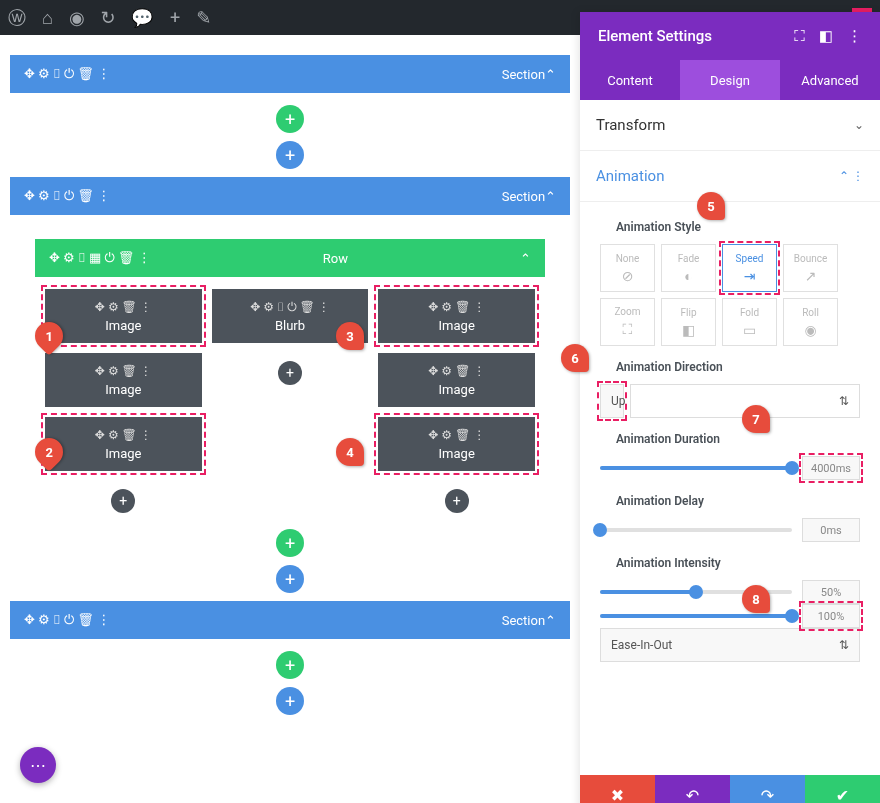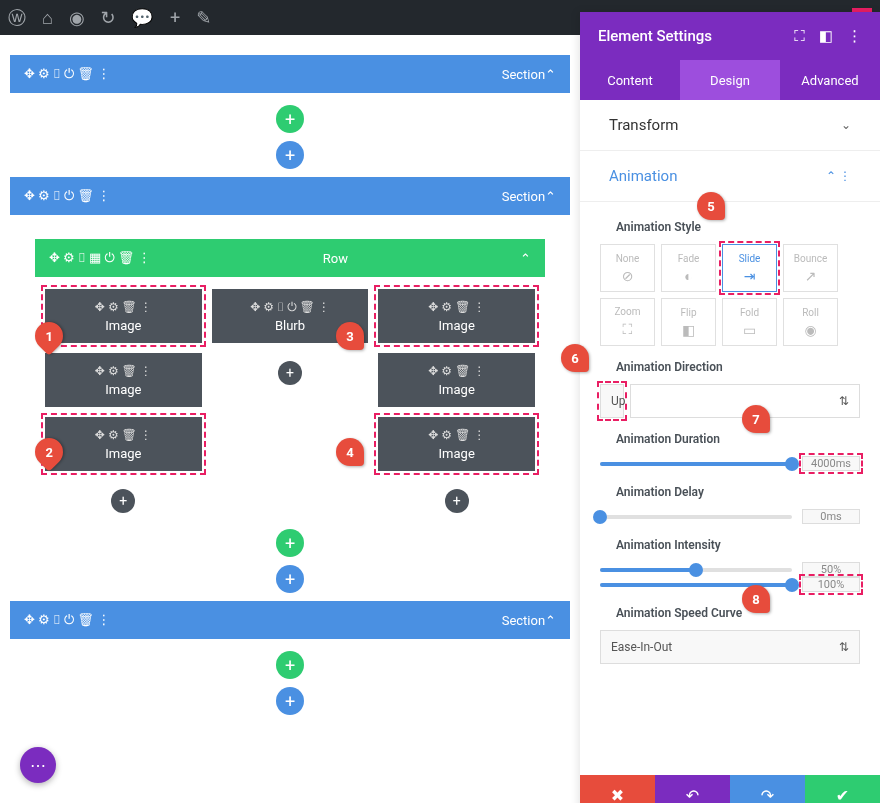--- a/index.html
+++ b/index.html
@@ -29,38 +29,38 @@
 .callout.left{transform:rotate(-45deg)}.callout.left span{transform:rotate(45deg)}
 .callout.right{border-radius:50% 50% 4px 50%}
 .settings-panel{position:absolute;right:0;top:12px;width:300px;height:803px;background:#fff;box-shadow:-2px 0 8px rgba(0,0,0,0.1)}
 .panel-header{height:48px;background:#7b2cbf;color:#fff;display:flex;align-items:center;padding:0 18px;font-size:15px;font-weight:500}
 .panel-header .spacer{flex:1}
 .panel-header .hicon{margin-left:14px;font-size:15px;cursor:pointer}
 .panel-tabs{height:40px;display:flex;background:#7b2cbf}
 .panel-tabs .tab{flex:1;display:flex;align-items:center;justify-content:center;color:#fff;font-size:13px;cursor:pointer}
 .panel-tabs .tab.active{background:#9d4edd}
 .panel-body{padding:0;overflow-y:auto;height:655px}
-.section-hdr{display:flex;align-items:center;padding:16px 29px;cursor:pointer;border-bottom:1px solid #eee}
+.section-hdr{display:flex;align-items:center;padding:16px 16px;cursor:pointer;border-bottom:1px solid #eee}
 .section-hdr .label{flex:1;color:#333;font-size:15px}
 .section-hdr.open .label{color:#4a90e2}
 .section-hdr .chev{color:#666;font-size:12px}
 .section-content{padding:4px 20px 16px}
 .field-label{font-size:12px;color:#495057;font-weight:600;margin:14px 16px 10px}
 .style-grid{display:flex;flex-wrap:wrap;gap:6px}
 .style-btn{width:55px;height:48px;border:1px solid #e0e0e0;background:#fff;display:flex;flex-direction:column;align-items:center;justify-content:center;gap:4px;cursor:pointer;font-size:10px;color:#bbb}
 .style-btn.active{border-color:#4a90e2;color:#4a90e2}
 .style-btn.dashed-h{outline:2px dashed #e91e63;outline-offset:1px}
 .style-btn .sicon{font-size:14px}
 .select{width:100%;height:34px;border:1px solid #ddd;background:#f8f8f8;padding:0 10px;font-size:12px;color:#555;display:flex;align-items:center;justify-content:space-between;cursor:pointer}
 .select.dashed-h{outline:2px dashed #e91e63;outline-offset:1px;width:24px;display:inline-flex}
 .slider-row{display:flex;align-items:center;gap:10px}
 .slider{flex:1;height:4px;background:#e0e0e0;position:relative;border-radius:2px}
 .slider .fill{position:absolute;height:100%;background:#4a90e2;border-radius:2px}
 .slider .thumb{position:absolute;width:14px;height:14px;background:#4a90e2;border-radius:50%;top:-5px;transform:translateX(-50%)}
-.slider-val{width:58px;height:15px;border:1px solid #ddd;background:#f8f8f8;font-size:11px;color:#888;display:flex;align-items:center;justify-content:center}
+.slider-val{width:58px;height:24px;border:1px solid #ddd;background:#f8f8f8;font-size:11px;color:#888;display:flex;align-items:center;justify-content:center}
 .slider-val.dashed-h{outline:2px dashed #e91e63;outline-offset:1px}
 .panel-footer{position:absolute;bottom:0;left:0;right:0;height:40px;display:flex}
 .panel-footer .fbtn{flex:1;display:flex;align-items:center;justify-content:center;color:#fff;cursor:pointer;font-size:16px}
 .fbtn.red{background:#e74c3c}.fbtn.purple{background:#7b2cbf}.fbtn.blue{background:#4a90e2}.fbtn.green{background:#2ecc71}
 .fab{position:absolute;left:20px;bottom:20px;width:36px;height:36px;background:#7b2cbf;border-radius:50%;color:#fff;display:flex;align-items:center;justify-content:center;cursor:pointer;box-shadow:0 2px 6px rgba(0,0,0,0.3)}
 </style>
 </head>
 <body>
 
 <div class="wp-admin-bar">
@@ -202,21 +202,21 @@
       <div class="style-grid">
         <div class="style-btn">
             <span>None</span>
             <span class="sicon">⊘</span>
           </div>
         <div class="style-btn">
             <span>Fade</span>
             <span class="sicon">◐</span>
           </div>
         <div class="style-btn active dashed-h">
-            <span>Slide</span>
+            <span>Speed</span>
             <span class="sicon">⇥</span>
           </div>
         <div class="style-btn">
             <span>Bounce</span>
             <span class="sicon">↗</span>
           </div>
         <div class="style-btn">
             <span>Zoom</span>
             <span class="sicon">⛶</span>
           </div>
@@ -272,21 +272,20 @@
       </div>
 
       <div class="slider-row">
         <div class="slider">
             <div class="fill" style="width:100%"></div>
             <div class="thumb" style="left:100%"></div>
           </div>
         <div class="slider-val dashed-h">100%</div>
       </div>
 
-      <div class="field-label">Animation Speed Curve</div>
       <div class="select">
           <span>Ease-In-Out</span>
           <span>⇅</span>
         </div>
 
     </div>
   </div>
   <div class="panel-footer">
     <div class="fbtn red">✖</div>
     <div class="fbtn purple">↶</div>

